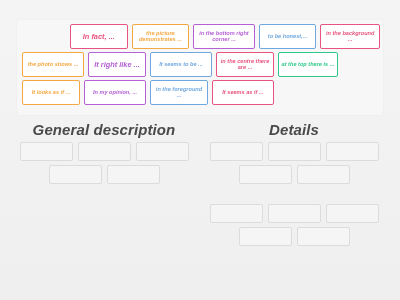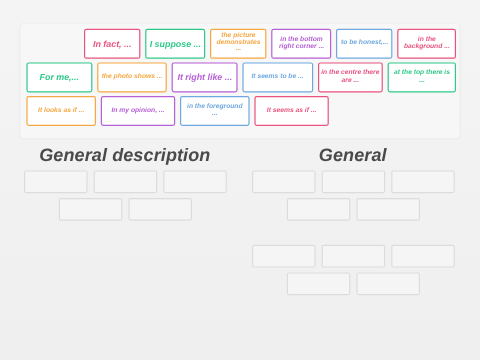--- a/index.html
+++ b/index.html
@@ -86,28 +86,26 @@
   }
 </style>
 </head>
 <body>
 
 <div id="stage">
 
   <div id="bank">
     <div class="bank-row">
         <div class="tile t-1line" style="border-color: rgb(232, 83, 127); color: rgb(232, 83, 127); width: 58px; margin-left: 48px;">In fact, ...</div>
-        <div class="tile t-1line" style="border-color: rgb(46, 201, 138); color: rgb(46, 201, 138); width: 62px;">I suppose ...</div>
         <div class="tile t-2line" style="border-color: rgb(245, 167, 66); color: rgb(245, 167, 66); width: 58px;">the picture demonstrates ...</div>
         <div class="tile t-2line" style="border-color: rgb(181, 96, 212); color: rgb(181, 96, 212); width: 62px;">in the bottom right corner ...</div>
         <div class="tile t-2line" style="border-color: rgb(111, 168, 224); color: rgb(111, 168, 224); width: 58px;">to be honest,...</div>
         <div class="tile t-2line" style="border-color: rgb(232, 83, 127); color: rgb(232, 83, 127); width: 60px;">in the background ...</div>
       </div>
     <div class="bank-row">
-        <div class="tile t-1line" style="border-color: rgb(46, 201, 138); color: rgb(46, 201, 138); width: 58px;">For me,...</div>
         <div class="tile t-2line" style="border-color: rgb(245, 167, 66); color: rgb(245, 167, 66); width: 62px;">the photo shows ...</div>
         <div class="tile t-1line" style="border-color: rgb(181, 96, 212); color: rgb(181, 96, 212); width: 58px;">It right like ...</div>
         <div class="tile t-2line" style="border-color: rgb(111, 168, 224); color: rgb(111, 168, 224); width: 62px;">It seems to be ...</div>
         <div class="tile t-2line" style="border-color: rgb(232, 83, 127); color: rgb(232, 83, 127); width: 58px;">in the centre there are ...</div>
         <div class="tile t-2line" style="border-color: rgb(46, 201, 138); color: rgb(46, 201, 138); width: 60px;">at the top there is ...</div>
       </div>
     <div class="bank-row">
         <div class="tile t-2line" style="border-color: rgb(245, 167, 66); color: rgb(245, 167, 66); width: 58px;">It looks as if ...</div>
         <div class="tile t-2line" style="border-color: rgb(181, 96, 212); color: rgb(181, 96, 212); width: 62px;">In my opinion, ...</div>
         <div class="tile t-2line" style="border-color: rgb(111, 168, 224); color: rgb(111, 168, 224); width: 58px;">in the foreground ...</div>
@@ -122,21 +120,21 @@
       <div class="slot"></div>
       <div class="slot"></div>
     </div>
     <div class="slot-row">
       <div class="slot"></div>
       <div class="slot"></div>
     </div>
   </div>
 
   <div class="cat" style="left:203px; top:122px;">
-    <div class="cat-title">General</div>
+    <div class="cat-title">Details</div>
     <div class="slot-row">
       <div class="slot"></div>
       <div class="slot"></div>
       <div class="slot"></div>
     </div>
     <div class="slot-row">
       <div class="slot"></div>
       <div class="slot"></div>
     </div>
   </div>

